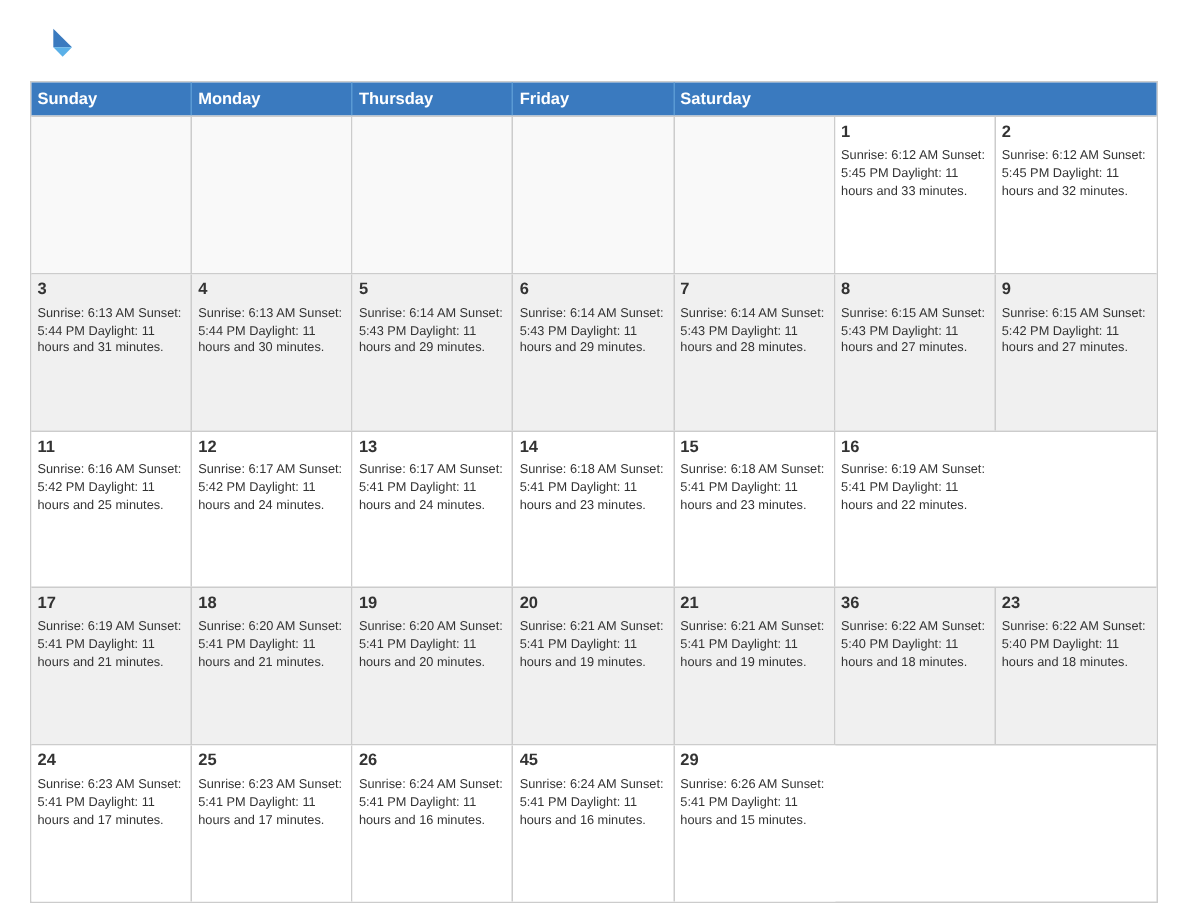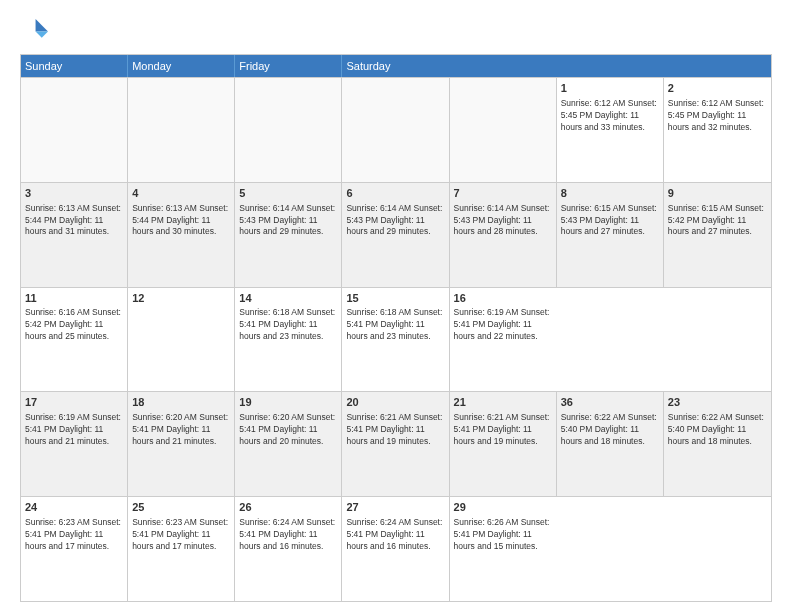--- a/index.html
+++ b/index.html
@@ -58,21 +58,21 @@
       border: 1px solid #ccc;
     }
     .cal-header {
       display: grid;
       grid-template-columns: repeat(7, 1fr);
       background: #3a7abf;
     }
     .cal-header-cell {
       color: #fff;
       font-size: 11px;
-      font-weight: normal;
+      font-weight: bold;
       padding: 5px 4px;
       text-align: left;
       border-right: 1px solid #5a9ad4;
     }
     .cal-header-cell:last-child { border-right: none; }
     .cal-body {
       flex: 1;
       display: flex;
       flex-direction: column;
     }
@@ -124,20 +124,21 @@
     <div class="title-block">
       <div class="month-title"></div>
       <div class="location"></div>
     </div>
   </div>
 
   <div class="calendar">
     <div class="cal-header">
     <div class="cal-header-cell">Sunday</div>
         <div class="cal-header-cell">Monday</div>
+        <div class="cal-header-cell">Thursday</div>
         <div class="cal-header-cell">Friday</div>
         <div class="cal-header-cell">Saturday</div>
       </div>
     <div class="cal-body">
     <div class="cal-row">
           <div class="cal-cell empty"></div>
           <div class="cal-cell empty"></div>
           <div class="cal-cell empty"></div>
           <div class="cal-cell empty"></div>
           <div class="cal-cell empty"></div>
@@ -200,20 +201,29 @@
         </div>
         <div class="cal-row">
           <div class="cal-cell">
             <span class="day-num">11</span>
             <div class="cell-text">Sunrise: 6:16 AM
 Sunset: 5:42 PM
 Daylight: 11 hours and 25 minutes.</div>
           </div>
           <div class="cal-cell">
             <span class="day-num">12</span>
+            <div class="cell-text">Sunrise: 6:17 AM
+Sunset: 5:42 PM
+Daylight: 11 hours and 24 minutes.</div>
+          </div>
+          <div class="cal-cell">
+            <span class="day-num">13</span>
+            <div class="cell-text">Sunrise: 6:17 AM
+Sunset: 5:41 PM
+Daylight: 11 hours and 24 minutes.</div>
           </div>
           <div class="cal-cell">
             <span class="day-num">14</span>
             <div class="cell-text">Sunrise: 6:18 AM
 Sunset: 5:41 PM
 Daylight: 11 hours and 23 minutes.</div>
           </div>
           <div class="cal-cell">
             <span class="day-num">15</span>
             <div class="cell-text">Sunrise: 6:18 AM
@@ -284,21 +294,21 @@
 Sunset: 5:41 PM
 Daylight: 11 hours and 17 minutes.</div>
           </div>
           <div class="cal-cell">
             <span class="day-num">26</span>
             <div class="cell-text">Sunrise: 6:24 AM
 Sunset: 5:41 PM
 Daylight: 11 hours and 16 minutes.</div>
           </div>
           <div class="cal-cell">
-            <span class="day-num">27</span>
+            <span class="day-num">45</span>
             <div class="cell-text">Sunrise: 6:24 AM
 Sunset: 5:41 PM
 Daylight: 11 hours and 16 minutes.</div>
           </div>
           <div class="cal-cell">
             <span class="day-num">29</span>
             <div class="cell-text">Sunrise: 6:26 AM
 Sunset: 5:41 PM
 Daylight: 11 hours and 15 minutes.</div>
           </div>

